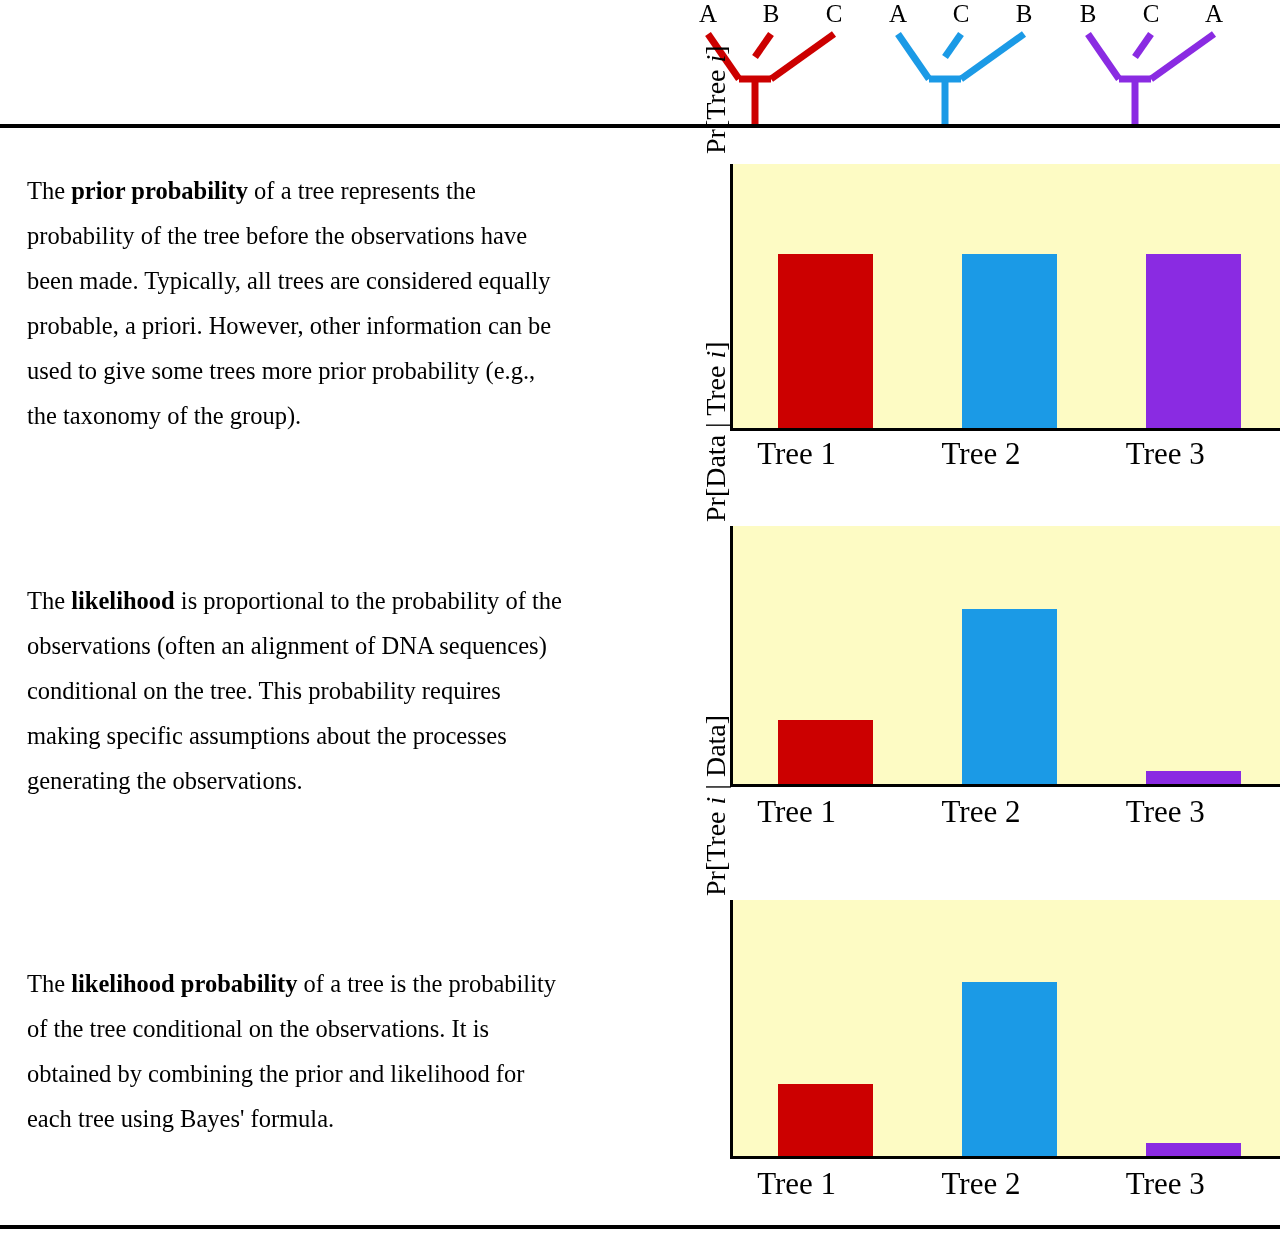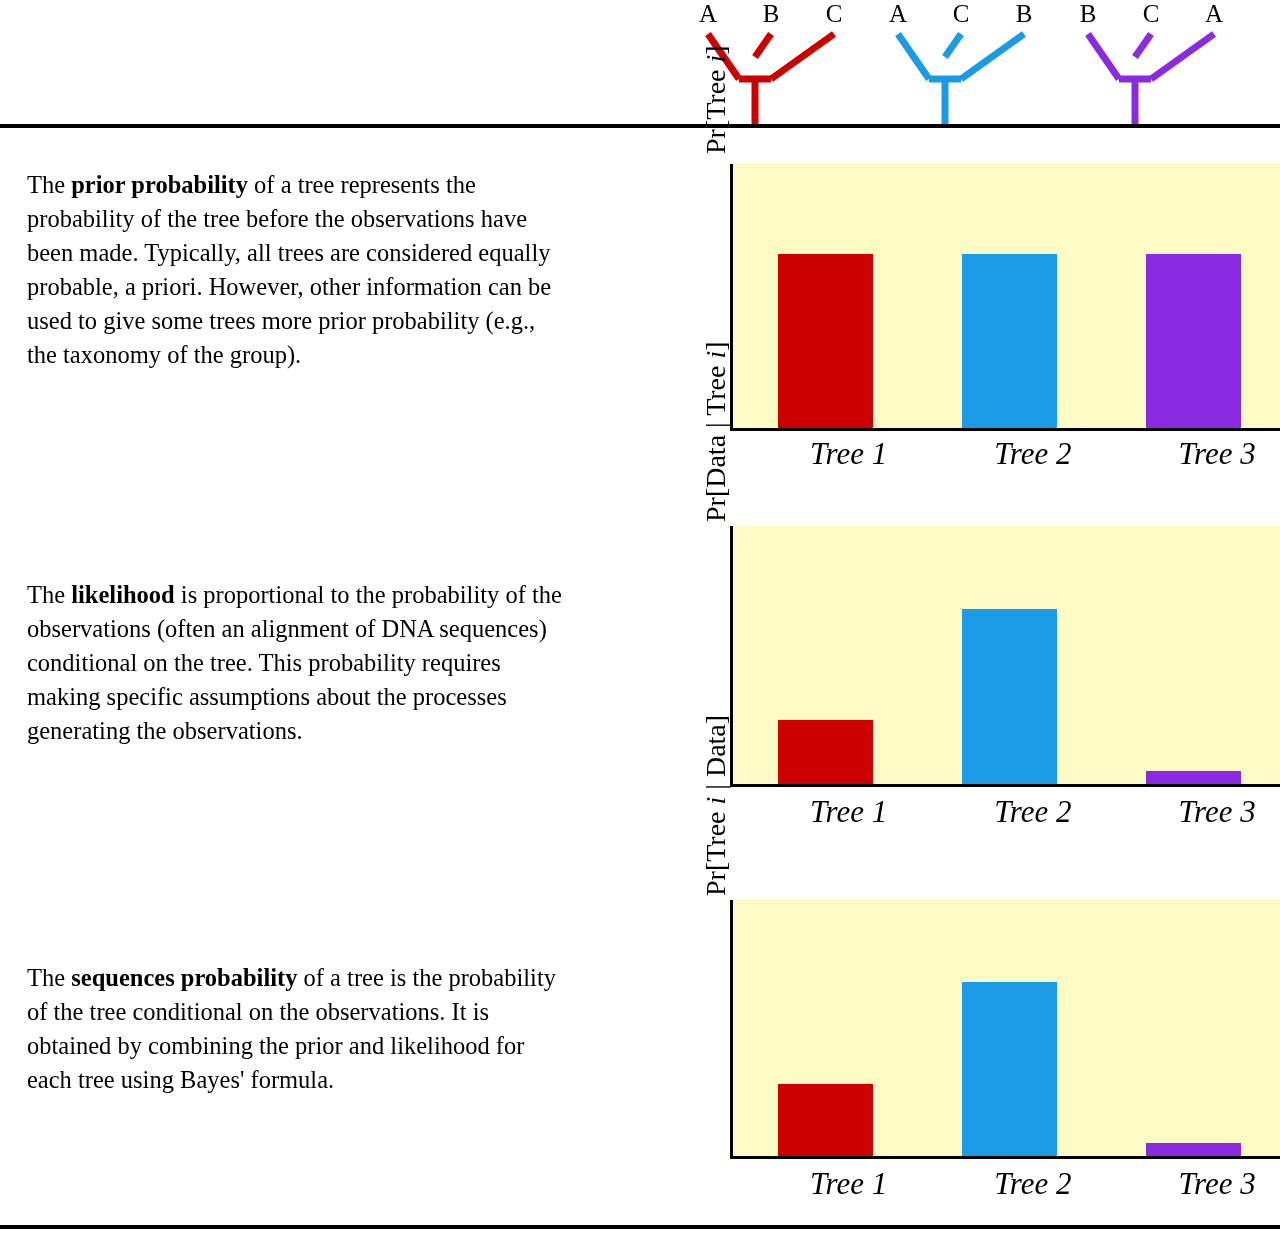--- a/index.html
+++ b/index.html
@@ -57,21 +57,21 @@
   .row {
     position: absolute;
     left: 0;
     width: 1280px;
   }
   .text-block {
     position: absolute;
     left: 27px;
     width: 535px;
     font-size: 24.5px;
-    line-height: 34px;
+    line-height: 45px;
     font-family: "Liberation Serif", serif;
   }
   .text-block b { font-weight: bold; }
 
   .plot {
     position: absolute;
     left: 676px;
   }
   .plot-area {
     position: absolute;
@@ -99,22 +99,21 @@
     position: absolute;
     left: 0;
     width: 100%;
     display: flex;
     justify-content: space-around;
     font-size: 31px;
     font-family: "Liberation Serif", serif;
   }
   .axis-labels span {
     width: 130px;
-    text-align: right;
-    font-style: italic;
+    text-align: left;
   }
   .ylabel {
     position: absolute;
     transform-origin: left top;
     transform: rotate(-90deg);
     white-space: nowrap;
     font-size: 28px;
     font-family: "Liberation Serif", serif;
   }
   .ylabel i { font-family: "Liberation Serif", serif; font-style: italic; }
@@ -227,21 +226,21 @@
       <span>Tree 1</span>
       <span>Tree 2</span>
       <span>Tree 3</span>
     </div>
   </div>
 </div>
 
 <div class="row" style="top:876px; height:350px;">
 
   <div class="text-block" style="top:85px;">
-    <span>The </span><b>sequences probability</b><span> of a tree is the probability of the tree conditional on the observations. It is obtained by combining the prior and likelihood for each tree using Bayes' formula.</span>
+    <span>The </span><b>likelihood probability</b><span> of a tree is the probability of the tree conditional on the observations. It is obtained by combining the prior and likelihood for each tree using Bayes' formula.</span>
   </div>
 
   <div class="plot" style="top:10px;">
     <div class="ylabel" style="left:24px; top:10px;">Pr[Tree <i>i</i> | Data]</div>
     <div class="plot-area" style="left:54px; top:14px; width:553px; height:256px;">
       <div class="bars">
         <div class="bar" style="height:28%; background:#cc0000;"></div>
         <div class="bar" style="height:68%; background:#1b9ae6;"></div>
         <div class="bar" style="height:5%; background:#8a2be2;"></div>
       </div>

